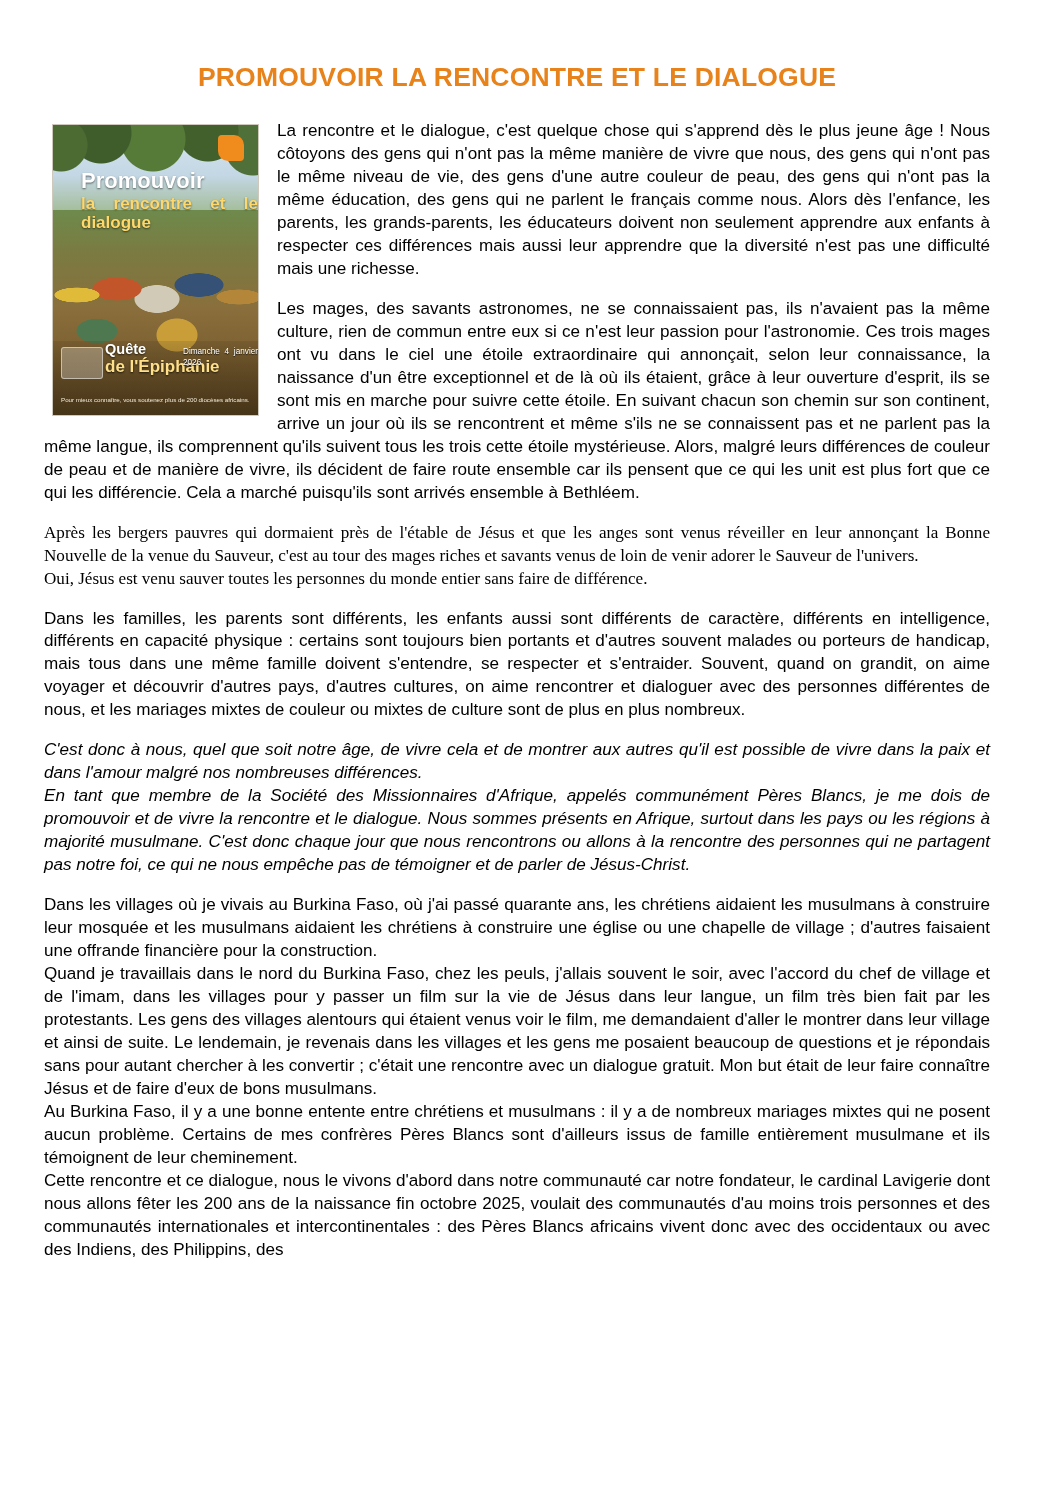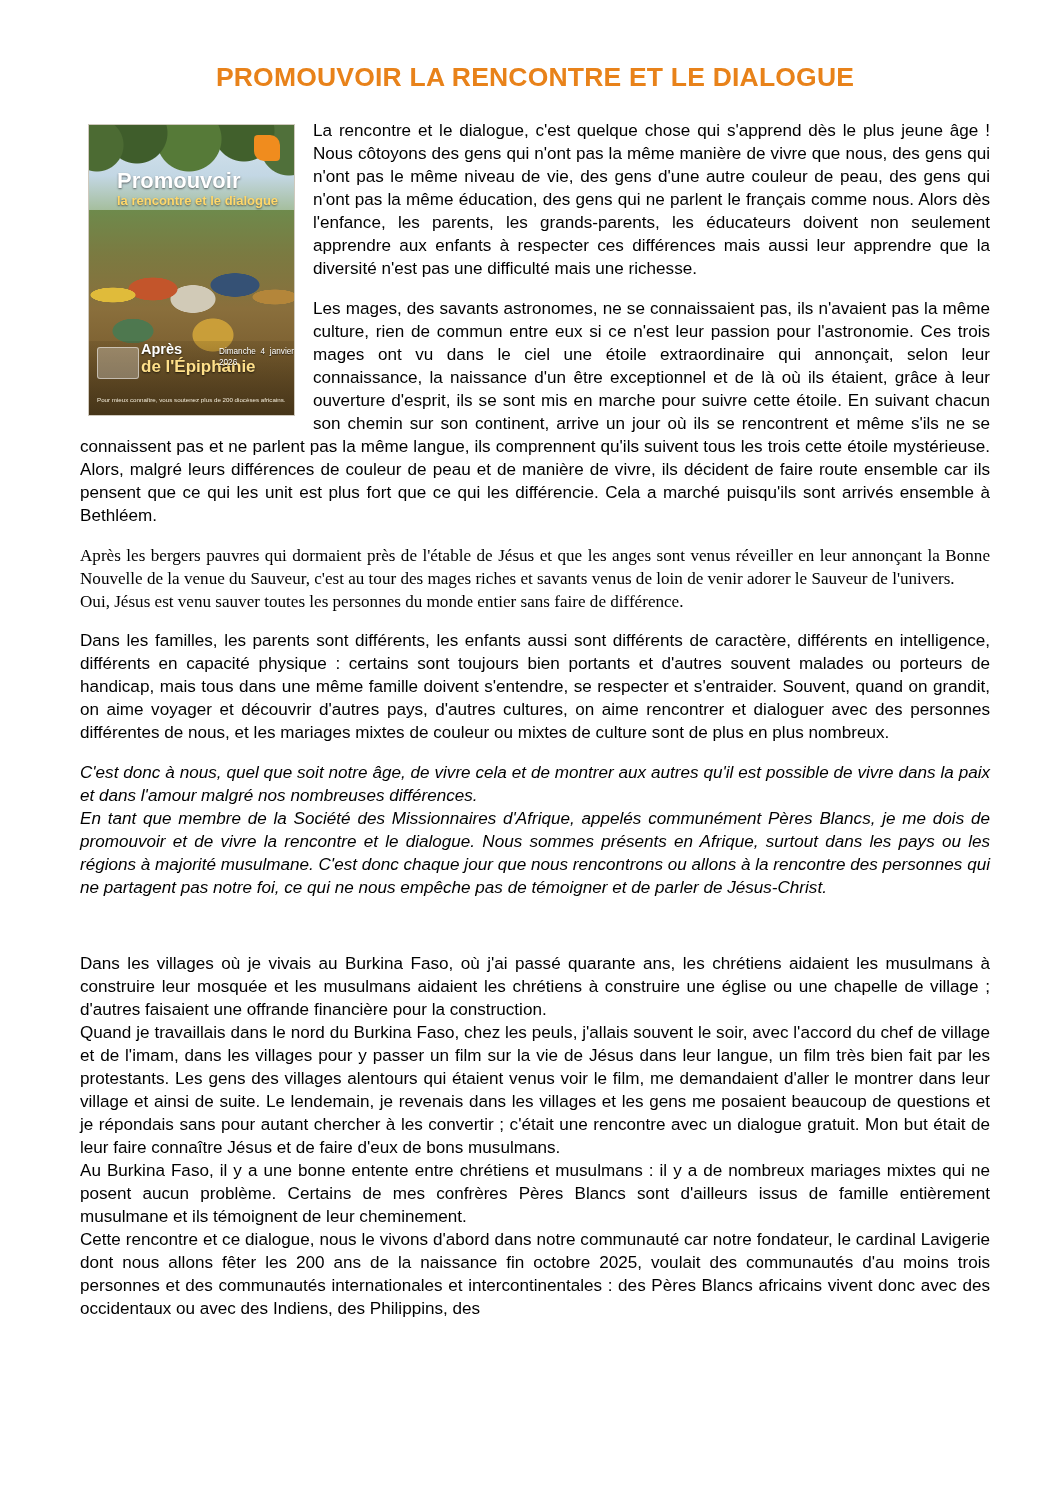--- a/index.html
+++ b/index.html
@@ -10,21 +10,21 @@
   body {
     width: 1058px;
     min-height: 1497px;
     font-family: "Liberation Sans", sans-serif;
     color: #000000;
   }
   .page {
     width: 1058px;
     min-height: 1497px;
     box-sizing: border-box;
-    padding: 62px 68px 24px 80px;
+    padding: 62px 68px 24px 44px;
     position: relative;
   }
   .doc-title {
     text-align: center;
     color: #E8821A;
     font-size: 26.5px;
     font-weight: bold;
     letter-spacing: 0.2px;
     margin: 0 0 26px 0;
     line-height: 1.2;
@@ -91,21 +91,21 @@
     left: 28px; top: 44px;
     color: #ffffff;
     text-shadow: 0 1px 2px rgba(0,0,0,.55);
   }
   .cover .title-block .t1 {
     font-size: 22px;
     font-weight: bold;
     line-height: 1.05;
   }
   .cover .title-block .t2 {
-    font-size: 13px;
+    font-size: 17px;
     color: #ffd86b;
     font-weight: bold;
     line-height: 1.15;
     margin-top: 2px;
   }
   .cover .logo-dot {
     position: absolute;
     right: 14px; top: 10px;
     width: 26px; height: 26px;
     background: #f08c1e;
@@ -170,38 +170,38 @@
       <div class="ground"></div>
       <div class="figures"></div>
       <div class="logo-dot"></div>
       <div class="title-block">
         <div class="t1">Promouvoir</div>
         <div class="t2">la rencontre et le dialogue</div>
       </div>
       <div class="footer-band"></div>
       <div class="badge"></div>
       <div class="quete">
-        <span>Après</span>
+        <span>Quête</span>
         <div class="sub">de l'Épiphanie</div>
       </div>
       <div class="date">Dimanche 4 janvier 2026</div>
       <div class="fineprint">Pour mieux connaître, vous soutenez plus de 200 diocèses africains.</div>
     </div>
 
     <p>La rencontre et le dialogue, c'est quelque chose qui s'apprend dès le plus jeune âge ! Nous côtoyons des gens qui n'ont pas la même manière de vivre que nous, des gens qui n'ont pas le même niveau de vie, des gens d'une autre couleur de peau, des gens qui n'ont pas la même éducation, des gens qui ne parlent le français comme nous. Alors dès l'enfance, les parents, les grands-parents, les éducateurs doivent non seulement apprendre aux enfants à respecter ces différences mais aussi leur apprendre que la diversité n'est pas une difficulté mais une richesse.</p>
     <div class="gap"></div>
     <p>Les mages, des savants astronomes, ne se connaissaient pas, ils n'avaient pas la même culture, rien de commun entre eux si ce n'est leur passion pour l'astronomie. Ces trois mages ont vu dans le ciel une étoile extraordinaire qui annonçait, selon leur connaissance, la naissance d'un être exceptionnel et de là où ils étaient, grâce à leur ouverture d'esprit, ils se sont mis en marche pour suivre cette étoile. En suivant chacun son chemin sur son continent, arrive un jour où ils se rencontrent et même s'ils ne se connaissent pas et ne parlent pas la même langue, ils comprennent qu'ils suivent tous les trois cette étoile mystérieuse. Alors, malgré leurs différences de couleur de peau et de manière de vivre, ils décident de faire route ensemble car ils pensent que ce qui les unit est plus fort que ce qui les différencie. Cela a marché puisqu'ils sont arrivés ensemble à Bethléem.</p>
     <div class="gap"></div>
     <p style="white-space: pre-line; font-family: Liberation Serif, serif;">Après les bergers pauvres qui dormaient près de l'étable de Jésus et que les anges sont venus réveiller en leur annonçant la Bonne Nouvelle de la venue du Sauveur, c'est au tour des mages riches et savants venus de loin de venir adorer le Sauveur de l'univers.
 Oui, Jésus est venu sauver toutes les personnes du monde entier sans faire de différence.</p>
     <div class="gap"></div>
     <p>Dans les familles, les parents sont différents, les enfants aussi sont différents de caractère, différents en intelligence, différents en capacité physique : certains sont toujours bien portants et d'autres souvent malades ou porteurs de handicap, mais tous dans une même famille doivent s'entendre, se respecter et s'entraider. Souvent, quand on grandit, on aime voyager et découvrir d'autres pays, d'autres cultures, on aime rencontrer et dialoguer avec des personnes différentes de nous, et les mariages mixtes de couleur ou mixtes de culture sont de plus en plus nombreux.</p>
     <div class="gap"></div>
     <p style="white-space: pre-line; font-style: italic;">C'est donc à nous, quel que soit notre âge, de vivre cela et de montrer aux autres qu'il est possible de vivre dans la paix et dans l'amour malgré nos nombreuses différences.
 En tant que membre de la Société des Missionnaires d'Afrique, appelés communément Pères Blancs, je me dois de promouvoir et de vivre la rencontre et le dialogue. Nous sommes présents en Afrique, surtout dans les pays ou les régions à majorité musulmane. C'est donc chaque jour que nous rencontrons ou allons à la rencontre des personnes qui ne partagent pas notre foi, ce qui ne nous empêche pas de témoigner et de parler de Jésus-Christ.</p>
     <div class="gap"></div>
-    <p style="white-space: pre-line; margin-top: 36px;">Dans les villages où je vivais au Burkina Faso, où j'ai passé quarante ans, les chrétiens aidaient les musulmans à construire leur mosquée et les musulmans aidaient les chrétiens à construire une église ou une chapelle de village ; d'autres faisaient une offrande financière pour la construction.
+    <p style="white-space: pre-line;">Dans les villages où je vivais au Burkina Faso, où j'ai passé quarante ans, les chrétiens aidaient les musulmans à construire leur mosquée et les musulmans aidaient les chrétiens à construire une église ou une chapelle de village ; d'autres faisaient une offrande financière pour la construction.
 Quand je travaillais dans le nord du Burkina Faso, chez les peuls, j'allais souvent le soir, avec l'accord du chef de village et de l'imam, dans les villages pour y passer un film sur la vie de Jésus dans leur langue, un film très bien fait par les protestants. Les gens des villages alentours qui étaient venus voir le film, me demandaient d'aller le montrer dans leur village et ainsi de suite. Le lendemain, je revenais dans les villages et les gens me posaient beaucoup de questions et je répondais sans pour autant chercher à les convertir ; c'était une rencontre avec un dialogue gratuit. Mon but était de leur faire connaître Jésus et de faire d'eux de bons musulmans.
 Au Burkina Faso, il y a une bonne entente entre chrétiens et musulmans : il y a de nombreux mariages mixtes qui ne posent aucun problème. Certains de mes confrères Pères Blancs sont d'ailleurs issus de famille entièrement musulmane et ils témoignent de leur cheminement.
 Cette rencontre et ce dialogue, nous le vivons d'abord dans notre communauté car notre fondateur, le cardinal Lavigerie dont nous allons fêter les 200 ans de la naissance fin octobre 2025, voulait des communautés d'au moins trois personnes et des communautés internationales et intercontinentales : des Pères Blancs africains vivent donc avec des occidentaux ou avec des Indiens, des Philippins, des</p>
 
   </div>
 </div>
 
 </body></html>

